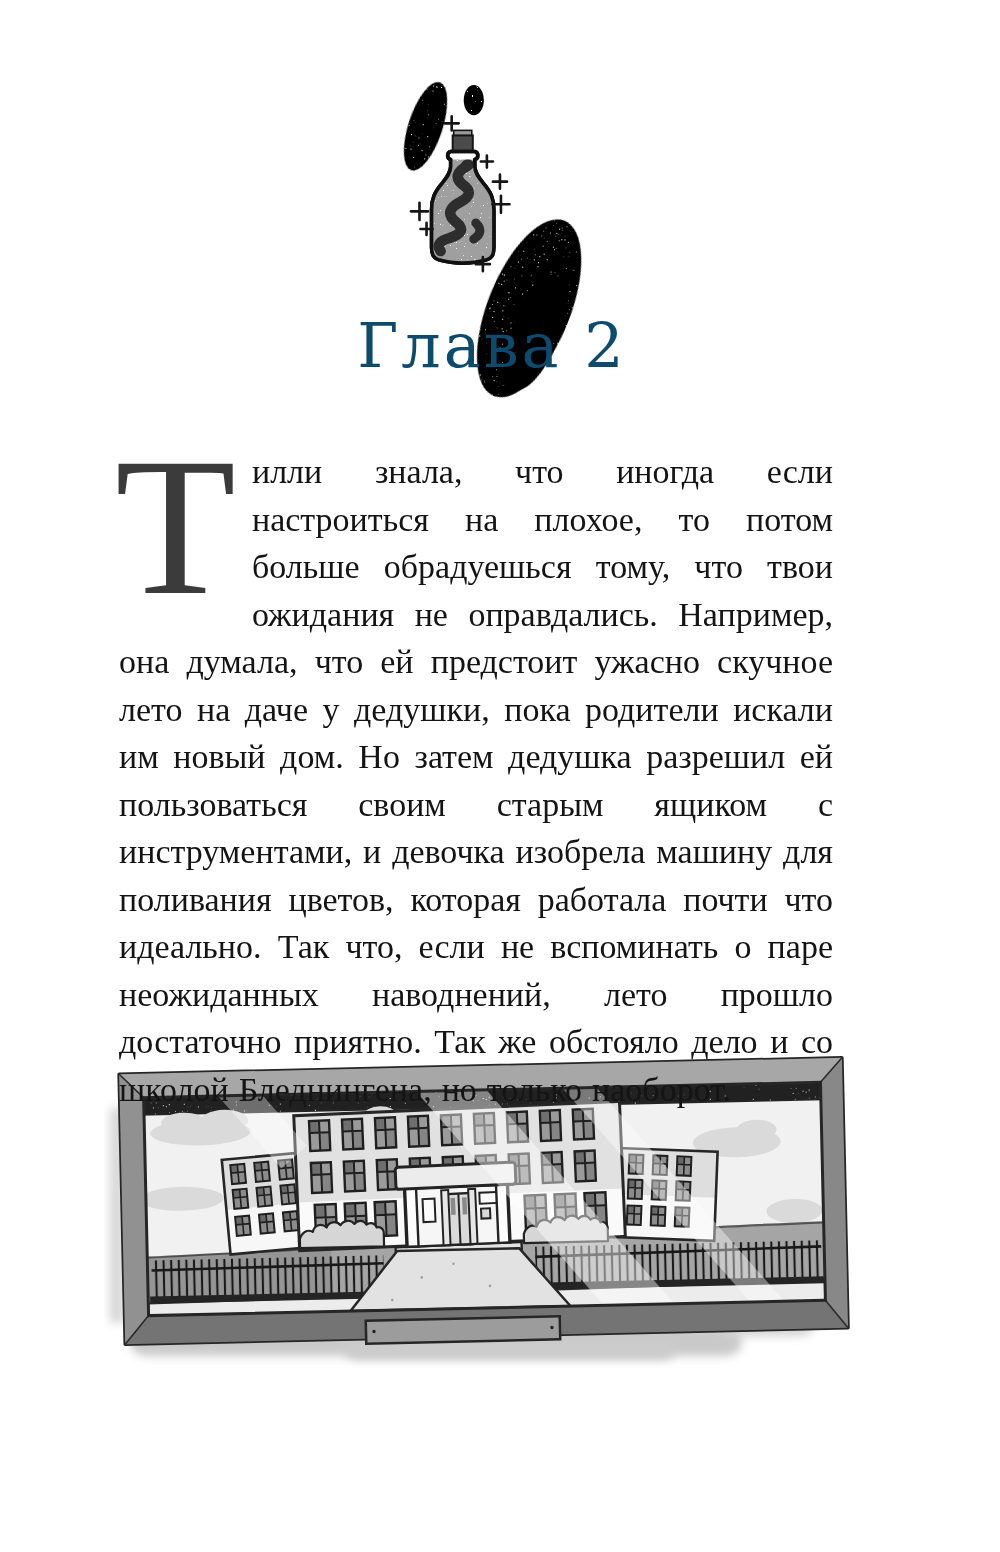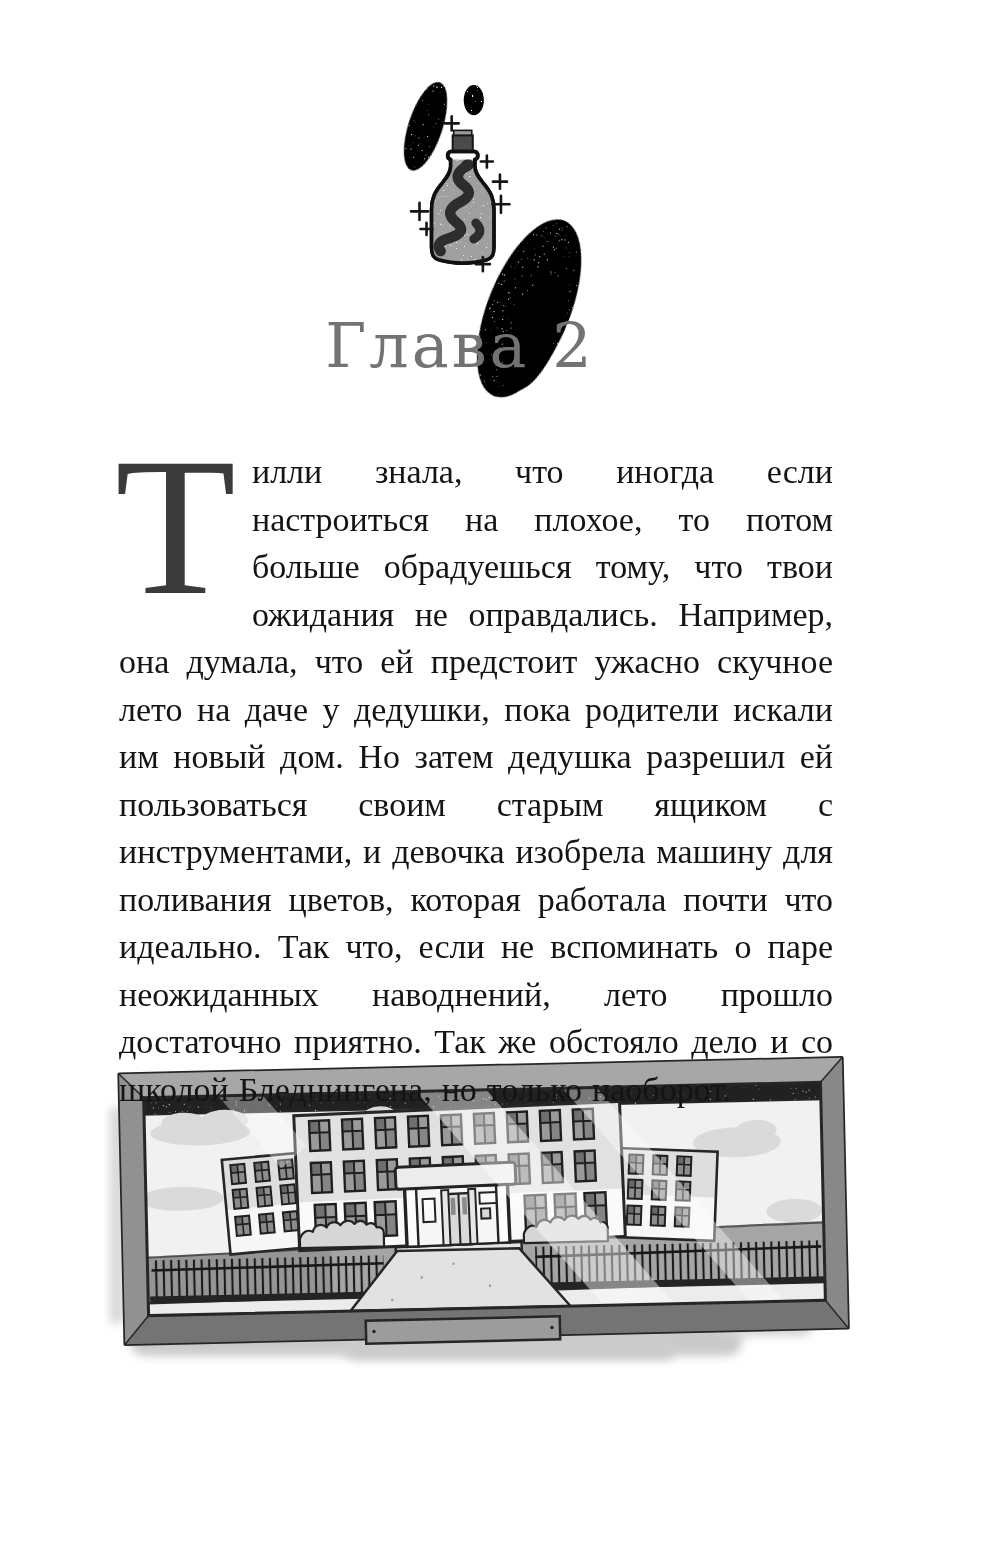--- a/index.html
+++ b/index.html
@@ -4,24 +4,24 @@
 <style>
   html,body{margin:0;padding:0;background:#ffffff;}
   body{width:1000px;height:1552px;position:relative;overflow:hidden;
        font-family:"Liberation Serif","DejaVu Serif",serif;color:#161616;}
   #page{position:absolute;inset:0;background:#ffffff;}
 
   
   #ornament{position:absolute;left:378px;top:64px;width:262px;height:352px;z-index:1;}
 
   
-  #chapter-title{position:absolute;left:104px;top:296px;width:712px;margin:0;
+  #chapter-title{position:absolute;left:136px;top:296px;width:712px;margin:0;
        text-align:center;font-family:"DejaVu Serif","Liberation Serif",serif;
        font-weight:400;font-size:62px;line-height:100px;letter-spacing:3px;
-       color:#737373;z-index:2;}
+       color:#0c4a6e;z-index:2;}
 
   
   #body-text{position:absolute;left:119px;top:448px;width:714px;margin:0;
        font-size:34px;line-height:47.5px;text-align:justify;color:#141414;
        word-spacing:1.5px;z-index:2;}
   .dropcap{float:left;font-family:"Liberation Serif",serif;font-size:198px;
        line-height:150px;height:146px;color:#3b3b3b;margin:4px 16px 0 -4px;}
 
   
   #school-picture{position:absolute;left:90px;top:1048px;width:770px;height:352px;z-index:1;}

